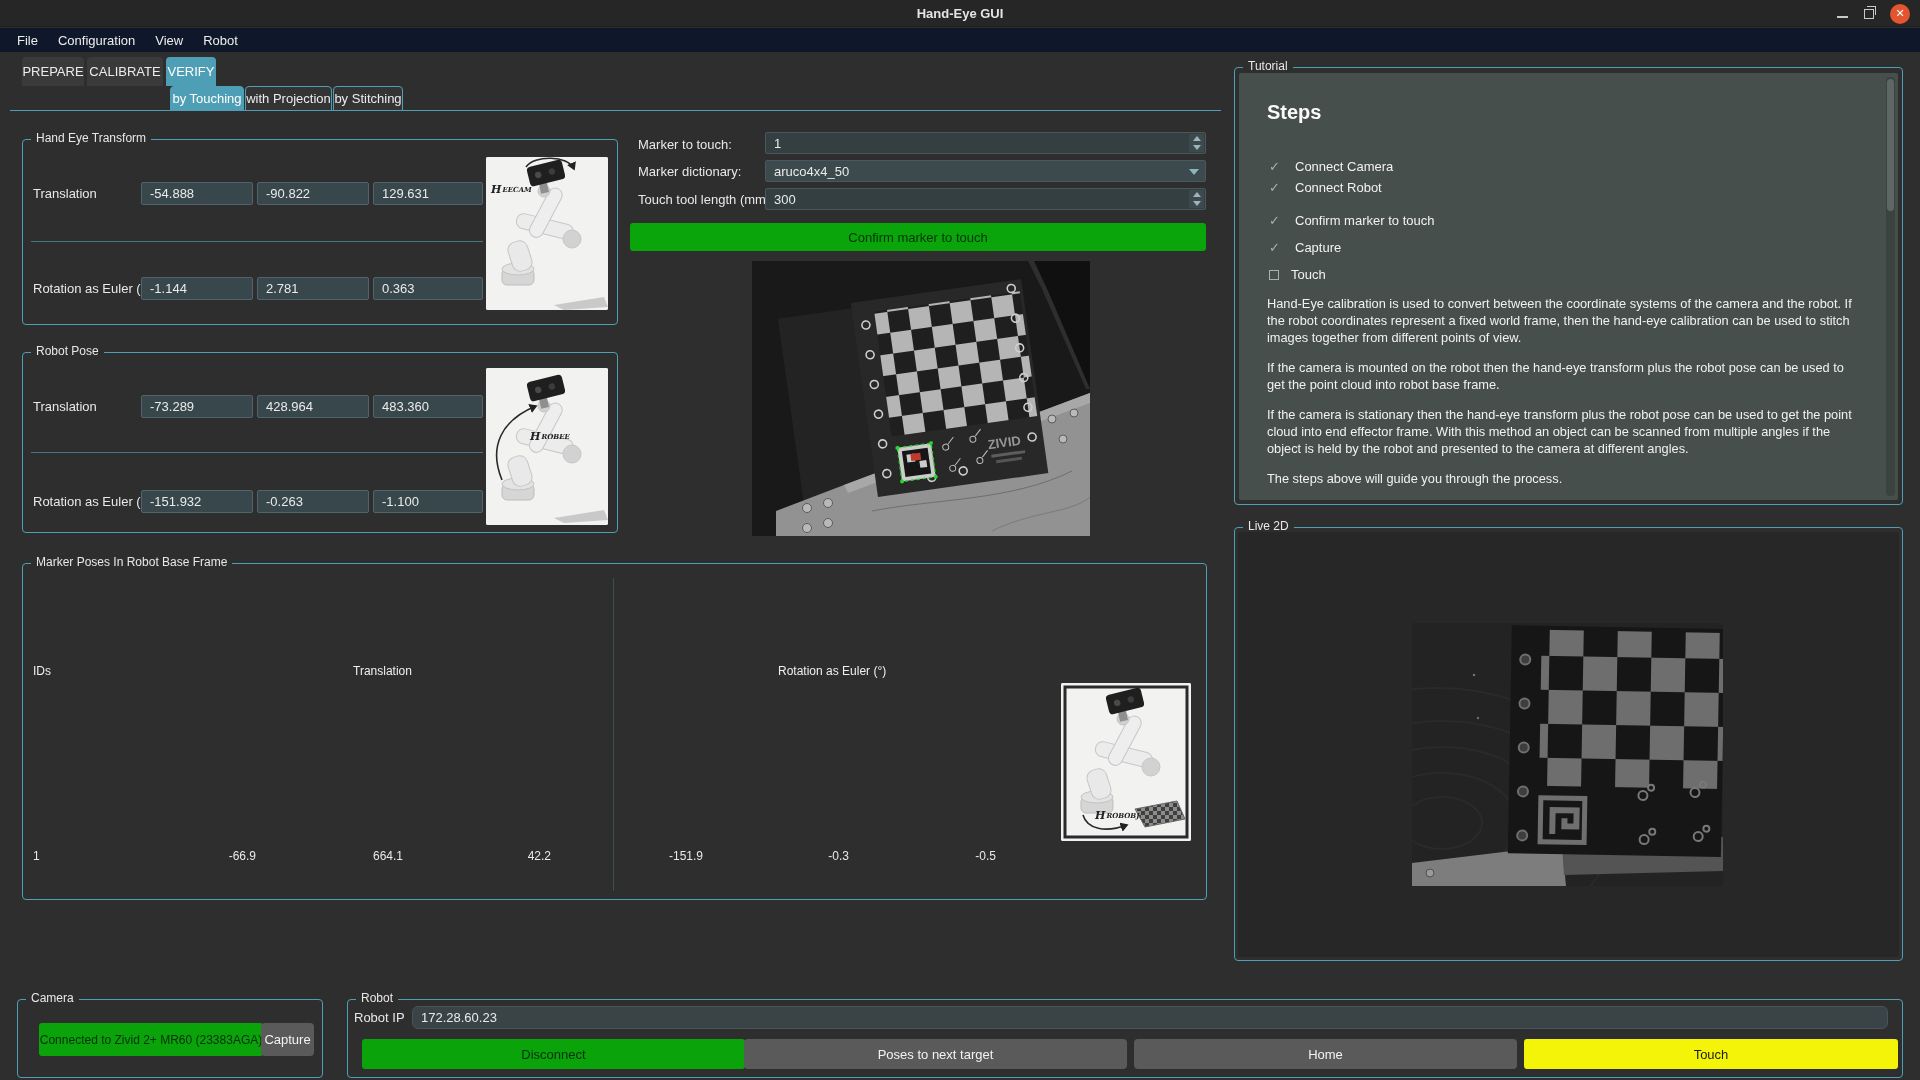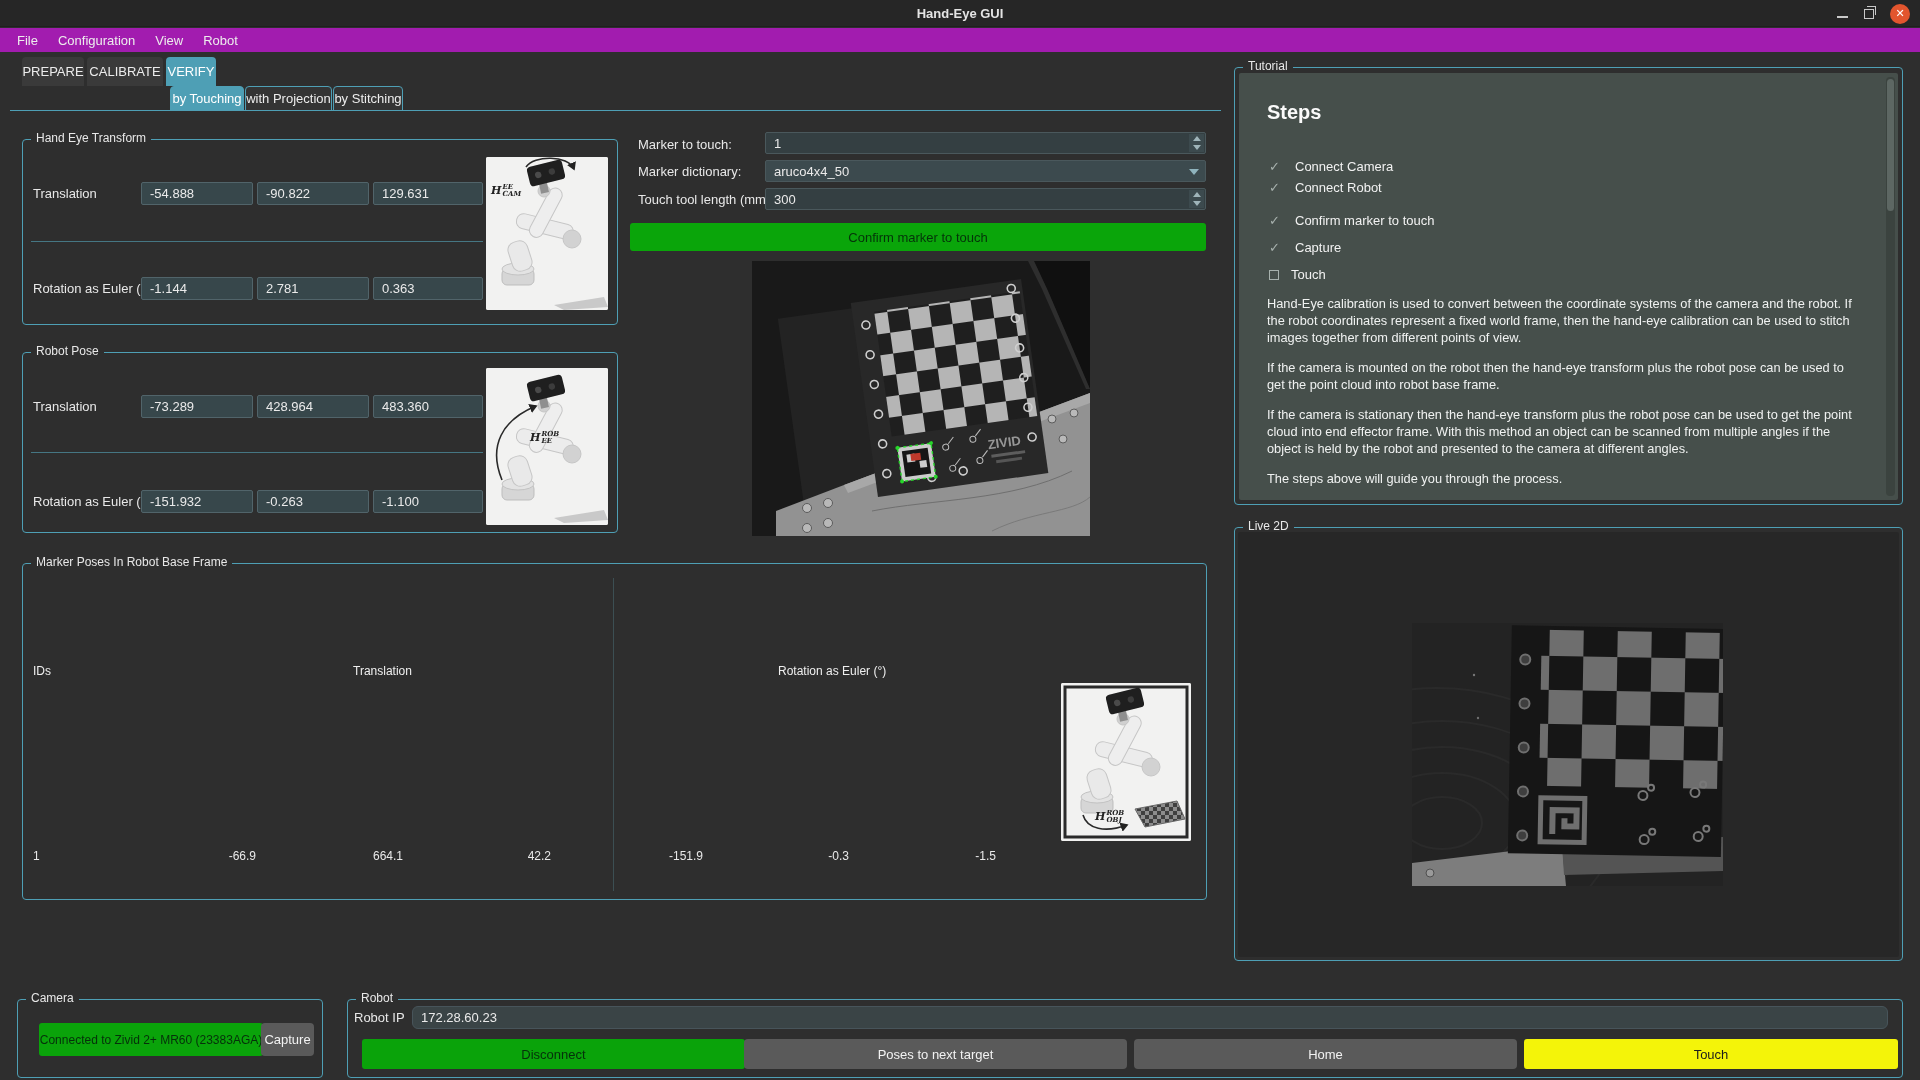--- a/index.html
+++ b/index.html
@@ -14,21 +14,21 @@
   .winbtns { position:absolute; right:10px; top:0; height:27px; display:flex; align-items:center; gap:16px; }
   .btn-min { width:11px; height:8px; border-bottom:2px solid #c9c9c9; cursor:default; }
   .btn-restore { width:10px; height:10px; border:1.5px solid #c9c9c9; position:relative; }
   .btn-restore::after { content:""; position:absolute; left:2px; top:-4px; width:8px; height:8px;
               border-top:1.5px solid #c9c9c9; border-right:1.5px solid #c9c9c9; }
   .btn-close { width:20px; height:20px; border-radius:50%; background:#e2552e; color:#fff;
               display:flex; align-items:center; justify-content:center; font-size:11px; font-weight:bold; }
   .btn-close::before { content:"\2715"; }
 
   
-  .menubar { position:absolute; left:0; top:28px; width:1920px; height:24px; background:#a21caf;
+  .menubar { position:absolute; left:0; top:28px; width:1920px; height:24px; background:#0f172a;
              display:flex; align-items:center; padding-left:8px; gap:2px; }
   .menu-item { font-size:13px; color:#ededed; padding:2px 9px; border-radius:2px; }
 
   
   .tab { position:absolute; top:57px; height:29px; background:#3a3a3a; color:#ececec; font-size:13px;
          display:flex; align-items:center; justify-content:center; border-radius:4px 4px 0 0; }
   .tab.active { background:#4e9fb5; color:#ffffff; }
   .subtab { position:absolute; top:86px; height:25px; font-size:13px; color:#ececec; background:#343434;
             border:1px solid #4e9fb5; display:flex; align-items:center; justify-content:center; border-radius:4px 4px 0 0; }
   .subtab.active { background:#4e9fb5; color:#fff; border-color:#4e9fb5; }
@@ -42,21 +42,21 @@
   
   .vfield { position:absolute; height:23px; background:#37474b; border:1px solid #51646a; border-radius:2px;
             font-size:13px; color:#eaeaea; display:flex; align-items:center; padding-left:8px; }
   .rowlabel { position:absolute; font-size:13px; color:#e8e8e8; }
   .hline { position:absolute; height:0; border-top:1px solid #4e8fa0; opacity:.75; }
 
   
   .robot-img { position:absolute; background:#f2f2f1; border-radius:2px; overflow:hidden; }
   .formula { position:absolute; font-family:"DejaVu Serif",serif; font-style:italic; font-weight:bold;
              color:#222; font-size:11px; display:flex; align-items:center; }
-  .formula .stack { display:inline-flex; flex-direction:column; font-size:7px; line-height:7px;
+  .formula .stack { display:inline-flex; flex-direction:row; font-size:7px; line-height:7px;
                     font-style:italic; margin-left:1px; }
 
   
   .flabel { position:absolute; left:638px; font-size:13px; color:#e8e8e8; }
   .ffield { position:absolute; left:765px; width:441px; height:22px; background:#343f42; border:1px solid #4a585c;
             border-radius:2px; font-size:13px; color:#eaeaea; display:flex; align-items:center; padding-left:8px; }
   .spin { position:absolute; right:1px; top:1px; bottom:1px; width:15px; background:#3c4a4e;
           display:flex; flex-direction:column; align-items:center; justify-content:space-around; }
   .spin i { width:0; height:0; border-left:4px solid transparent; border-right:4px solid transparent; }
   .spin .up { border-bottom:5px solid #9fb4b9; }
@@ -340,21 +340,21 @@
     <div class="th" style="left:330px;top:100px;">Translation</div>
     <div class="th" style="left:755px;top:100px;">Rotation as Euler (°)</div>
 
     <div>
       <div class="td" style="left:10px;top:285px;width:30px;text-align:left;">1</div>
       <div class="td" style="left:123px;top:285px;">-66.9</div>
       <div class="td" style="left:270px;top:285px;">664.1</div>
       <div class="td" style="left:418px;top:285px;">42.2</div>
       <div class="td" style="left:570px;top:285px;">-151.9</div>
       <div class="td" style="left:716px;top:285px;">-0.3</div>
-      <div class="td" style="left:863px;top:285px;">-1.5</div>
+      <div class="td" style="left:863px;top:285px;">-0.5</div>
     </div>
 
     <div class="robot-img" style="left:1038px;top:119px;width:130px;height:158px;">
       <svg width="130" height="158" viewBox="0 0 130 158">
         <defs>
           <marker id="ah3" markerWidth="6" markerHeight="6" refX="4" refY="3" orient="auto">
             <path d="M0,0 L5,3 L0,6 z" fill="#222"></path>
             </marker>
           <pattern id="ck4" width="8" height="8" patternUnits="userSpaceOnUse">
             <rect width="8" height="8" fill="#8d8d8d"></rect>

